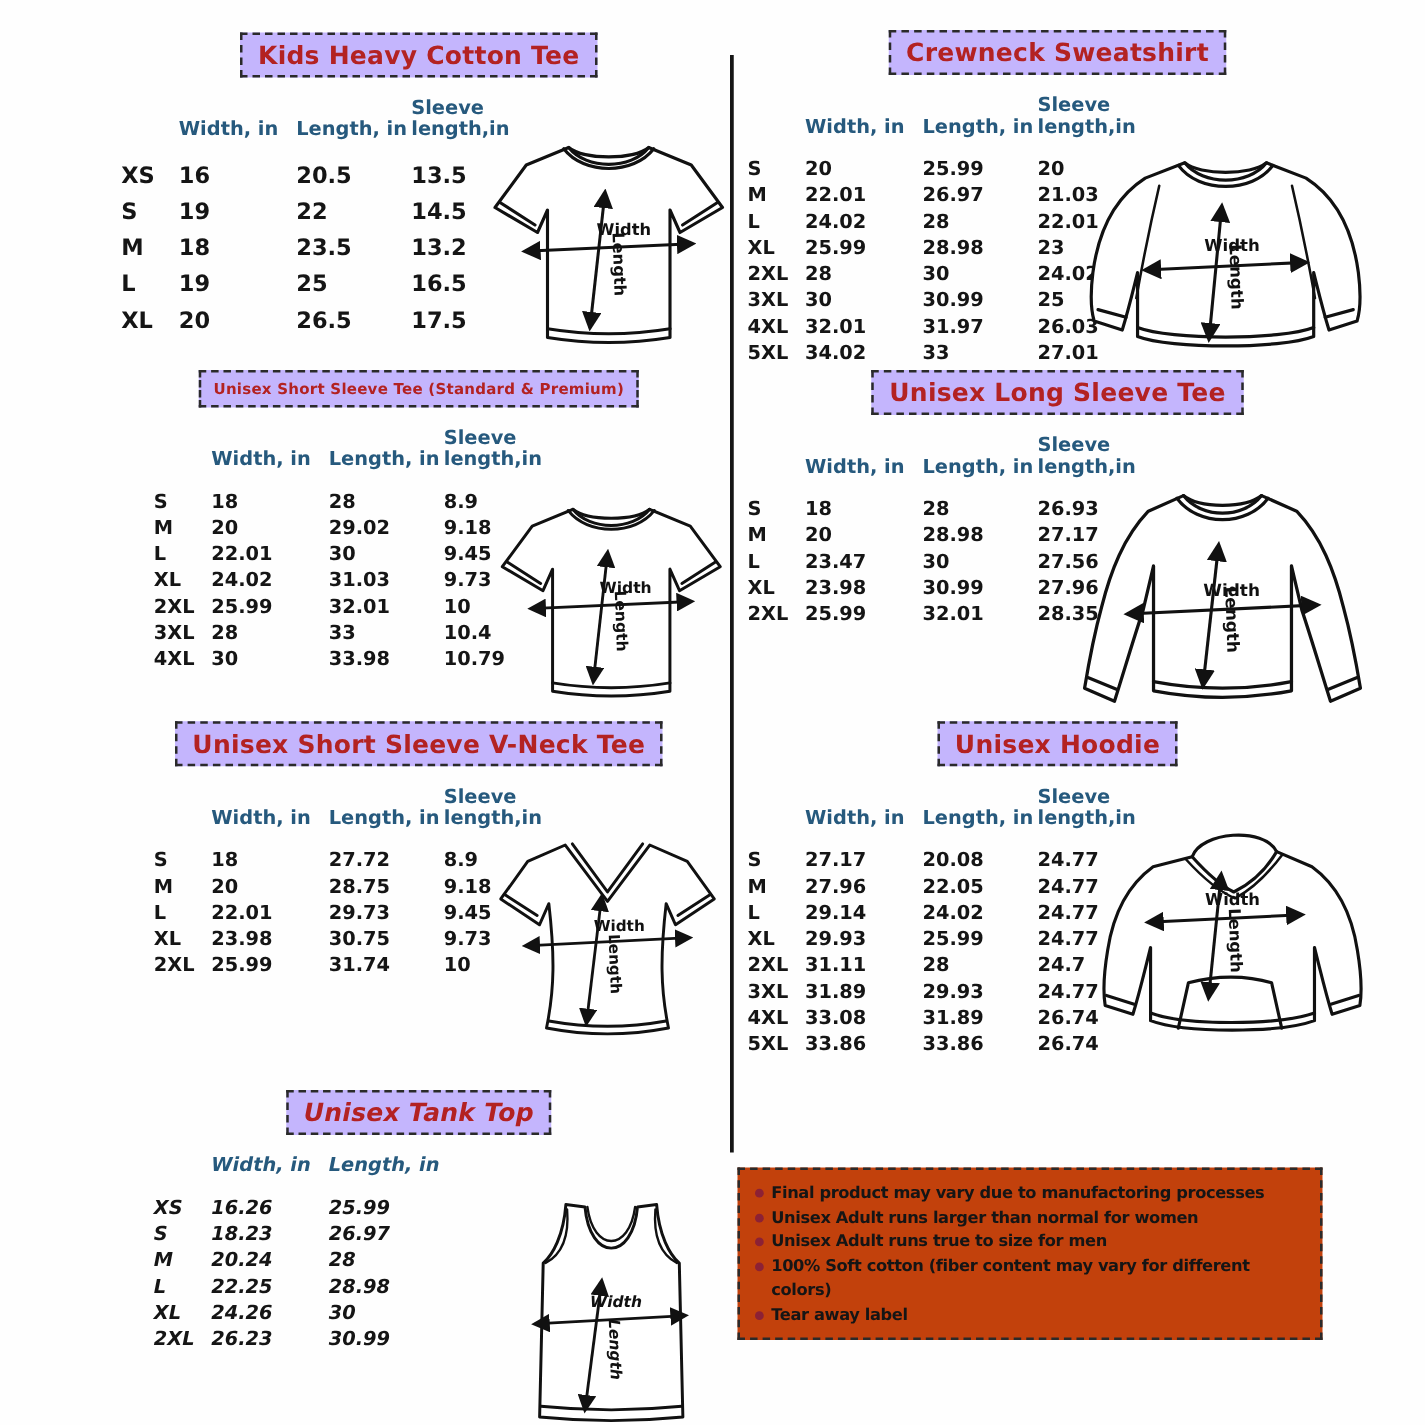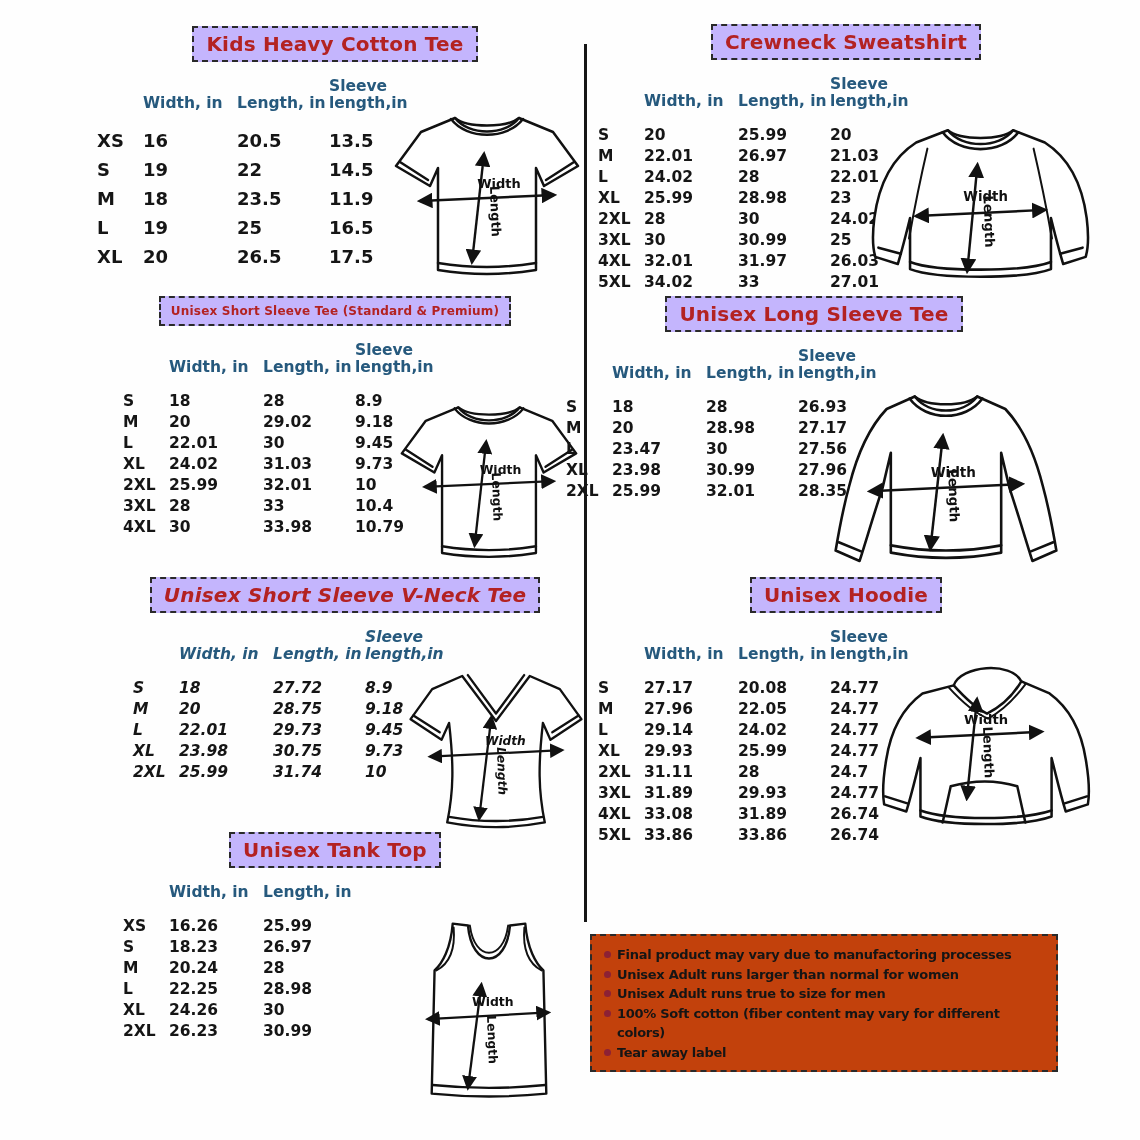--- a/index.html
+++ b/index.html
@@ -196,21 +196,21 @@
           <tr>
             <th class="c-size">S</th>
             <td>19</td>
             <td>22</td>
             <td>14.5</td>
           </tr>
           <tr>
             <th class="c-size">M</th>
             <td>18</td>
             <td>23.5</td>
-            <td>11.9</td>
+            <td>13.2</td>
           </tr>
           <tr>
             <th class="c-size">L</th>
             <td>19</td>
             <td>25</td>
             <td>16.5</td>
           </tr>
           <tr>
             <th class="c-size">XL</th>
             <td>20</td>
@@ -345,21 +345,21 @@
             <td>33.98</td>
             <td>10.79</td>
           </tr>
         </tbody>
       </table>
     <svg class="garment" style="right:0px;top:98px;width:192px;height:182px;" viewBox="0 0 200 190">
         <use href="#g-tee"></use>
       </svg>
   </div>
 
-  <div class="section" style="left:560px;top:296px;width:508px;">
+  <div class="section" style="left:592px;top:296px;width:508px;">
     <div class="title-wrap"><div class="title-box">Unisex Long Sleeve Tee</div></div>
     <table class="size-table tight" style="margin-left:6px;">
         <thead>
           <tr>
             <th class="c-size"></th>
             <th class="c-w">Width, in</th>
             <th class="c-l">Length, in</th>
             <th class="c-s">Sleeve length,in</th>
           </tr>
         </thead>
@@ -394,21 +394,21 @@
             <td>32.01</td>
             <td>28.35</td>
           </tr>
         </tbody>
       </table>
     <svg class="garment" style="right:2px;top:88px;width:240px;height:203px;" viewBox="0 0 230 195">
         <use href="#g-longsleeve"></use>
       </svg>
   </div>
 
-  <div class="section" style="left:95px;top:577px;width:500px;font-style:italic;">
+  <div class="section" style="left:85px;top:577px;width:500px;">
     <div class="title-wrap"><div class="title-box">Unisex Short Sleeve V-Neck Tee</div></div>
     <table class="size-table tight" style="margin-left:38px;">
         <thead>
           <tr>
             <th class="c-size"></th>
             <th class="c-w">Width, in</th>
             <th class="c-l">Length, in</th>
             <th class="c-s">Sleeve length,in</th>
           </tr>
         </thead>
@@ -510,21 +510,21 @@
             <td>33.86</td>
             <td>26.74</td>
           </tr>
         </tbody>
       </table>
     <svg class="garment" style="right:0px;top:80px;width:232px;height:202px;" viewBox="0 0 230 200">
         <use href="#g-hoodie"></use>
       </svg>
   </div>
 
-  <div class="section" style="left:85px;top:832px;width:500px;">
+  <div class="section" style="left:85px;top:872px;width:500px;font-style:italic;">
     <div class="title-wrap"><div class="title-box">Unisex Tank Top</div></div>
     <table class="size-table tight" style="margin-left:38px;">
         <thead>
           <tr>
             <th class="c-size"></th>
             <th class="c-w">Width, in</th>
             <th class="c-l">Length, in</th>
           </tr>
         </thead>
         <tbody>

